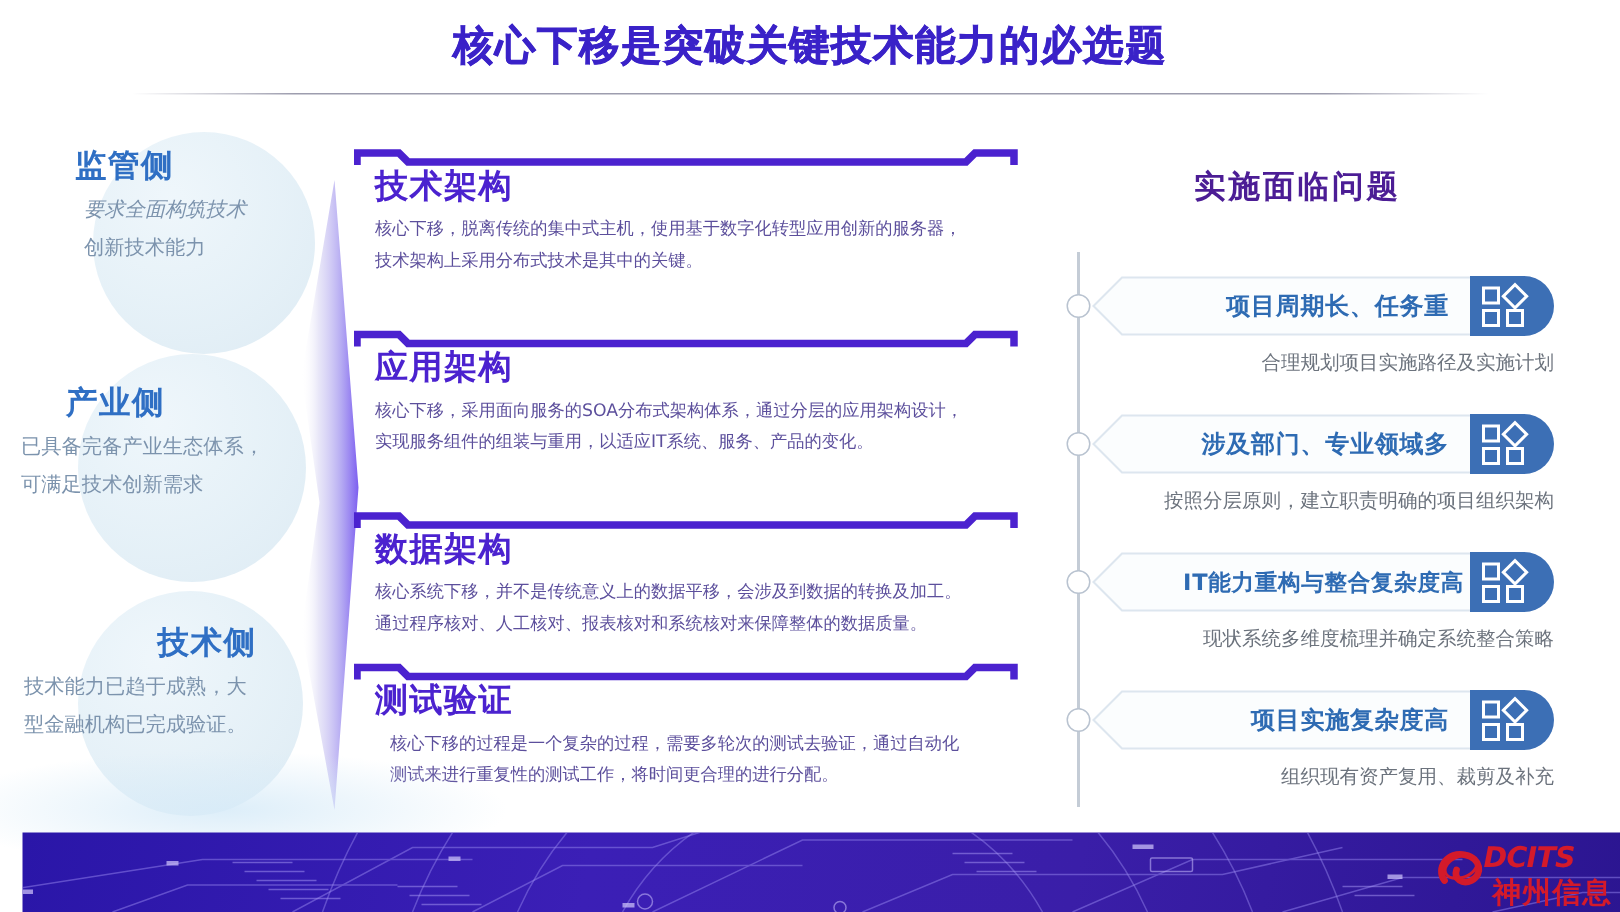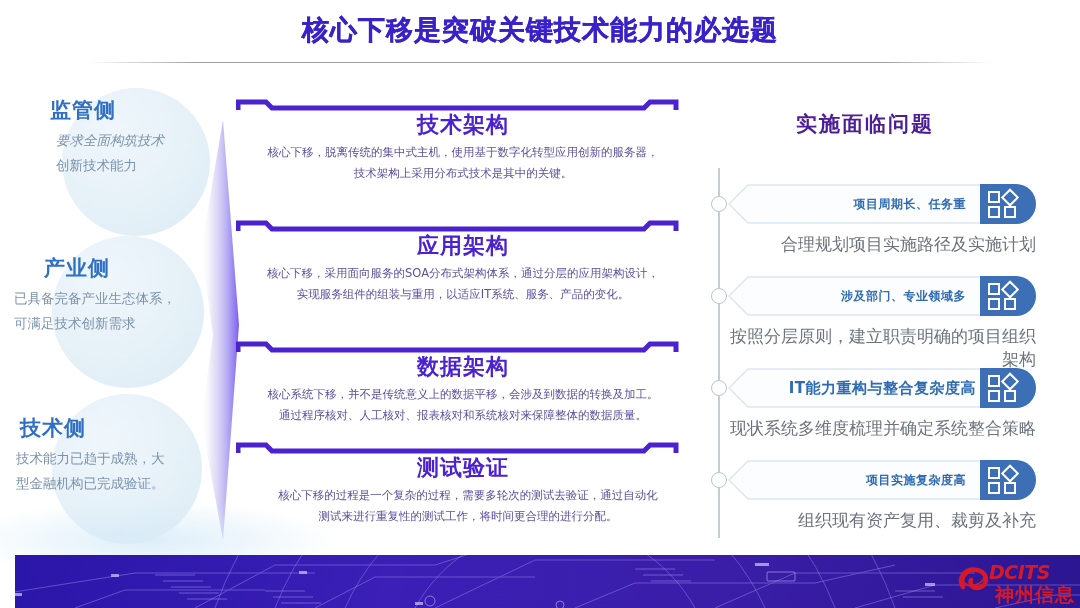--- a/index.html
+++ b/index.html
@@ -41,21 +41,21 @@
     font-family:"DejaVu Sans","Liberation Sans",sans-serif;
   }
 
   
   .blade{position:absolute;left:183px;top:120px;width:66px;height:420px;}
 
   
   .cards{position:absolute;left:236px;top:96px;width:452px;height:450px;}
   .card{position:absolute;left:0;width:450px;}
   .card-frame{position:absolute;left:0;top:0;width:450px;height:100%;}
-  .card-inner{position:relative;padding:6px 10px 0 14px;text-align:center;}
+  .card-inner{position:relative;padding:6px 10px 0 14px;}
   .card-title{
     font-size:22px;font-weight:bold;color:#4b22cf;letter-spacing:1px;
     font-family:"DejaVu Sans","Liberation Sans",sans-serif;
     line-height:30px;margin-bottom:2px;
   }
   .card-text{
     font-size:11.5px;line-height:21px;color:#5c4f9c;
     font-family:"DejaVu Sans","Liberation Sans",sans-serif;
   }
   .card-text.indent{text-indent:10px;}
@@ -72,28 +72,28 @@
     position:absolute;left:11px;width:16px;height:16px;border-radius:50%;
     background:#ffffff;border:1.6px solid #b9c3d0;box-sizing:border-box;
   }
   .tl-item{position:absolute;left:28px;width:318px;}
   .pill{
     position:relative;height:40px;width:308px;
     display:flex;align-items:center;justify-content:flex-end;
   }
   .pill-bg{position:absolute;inset:0;}
   .pill-label{
-    position:relative;z-index:3;font-size:12px;font-weight:bold;color:#2e6bb3;
+    position:relative;z-index:3;font-size:16px;font-weight:bold;color:#2e6bb3;
     font-family:"DejaVu Sans","Liberation Sans",sans-serif;
     letter-spacing:0.5px;margin-right:70px;white-space:nowrap;
   }
   .pill-icon{position:absolute;right:0;top:0;width:56px;height:40px;z-index:4;}
   .tl-sub{
     margin-top:9px;width:308px;text-align:right;padding-right:4px;
-    font-size:17px;color:#6c737d;
+    font-size:13px;color:#6c737d;
     font-family:"DejaVu Sans","Liberation Sans",sans-serif;
   }
 
   
   .banner{position:absolute;left:15px;bottom:0;width:1080px;height:53px;overflow:hidden;
     background:linear-gradient(100deg,#2a16a8 0%,#3b1fb6 35%,#3a1ea8 65%,#2b1590 100%);}
   .banner svg{position:absolute;left:0;top:0;}
   .logo{position:absolute;right:14px;top:6px;width:126px;height:42px;}
   .logo-text{
     position:absolute;left:34px;top:0px;font-size:19px;font-weight:bold;color:#d41a2a;
@@ -129,21 +129,21 @@
 
     <div class="lc-item" style="top:158px;">
       <div class="lc-circle" style="left:52px;top:-18px;width:152px;height:152px;"></div>
       <div class="lc-head" style="margin-left:44px;">产业侧</div>
       <div class="lc-body" style="margin-left:14px;margin-top:4px;">已具备完备产业生态体系，</div>
       <div class="lc-body" style="margin-left:14px;">可满足技术创新需求</div>
     </div>
 
     <div class="lc-item" style="top:318px;">
       <div class="lc-circle" style="left:52px;top:-20px;width:150px;height:150px;"></div>
-      <div class="lc-head" style="margin-left:20px;">技术侧</div>
+      <div class="lc-head" style="margin-left:40px;text-align:center;">技术侧</div>
       <div class="lc-body" style="margin-left:16px;margin-top:4px;">技术能力已趋于成熟，大</div>
       <div class="lc-body" style="margin-left:16px;">型金融机构已完成验证。</div>
     </div>
   </div>
 
   <div class="blade">
     <svg width="66" height="420" viewBox="0 0 66 420">
       <defs>
         <linearGradient id="bladeg" x1="0" y1="0" x2="1" y2="0">
           <stop offset="0%" stop-color="#ffffff" stop-opacity="0"></stop>

